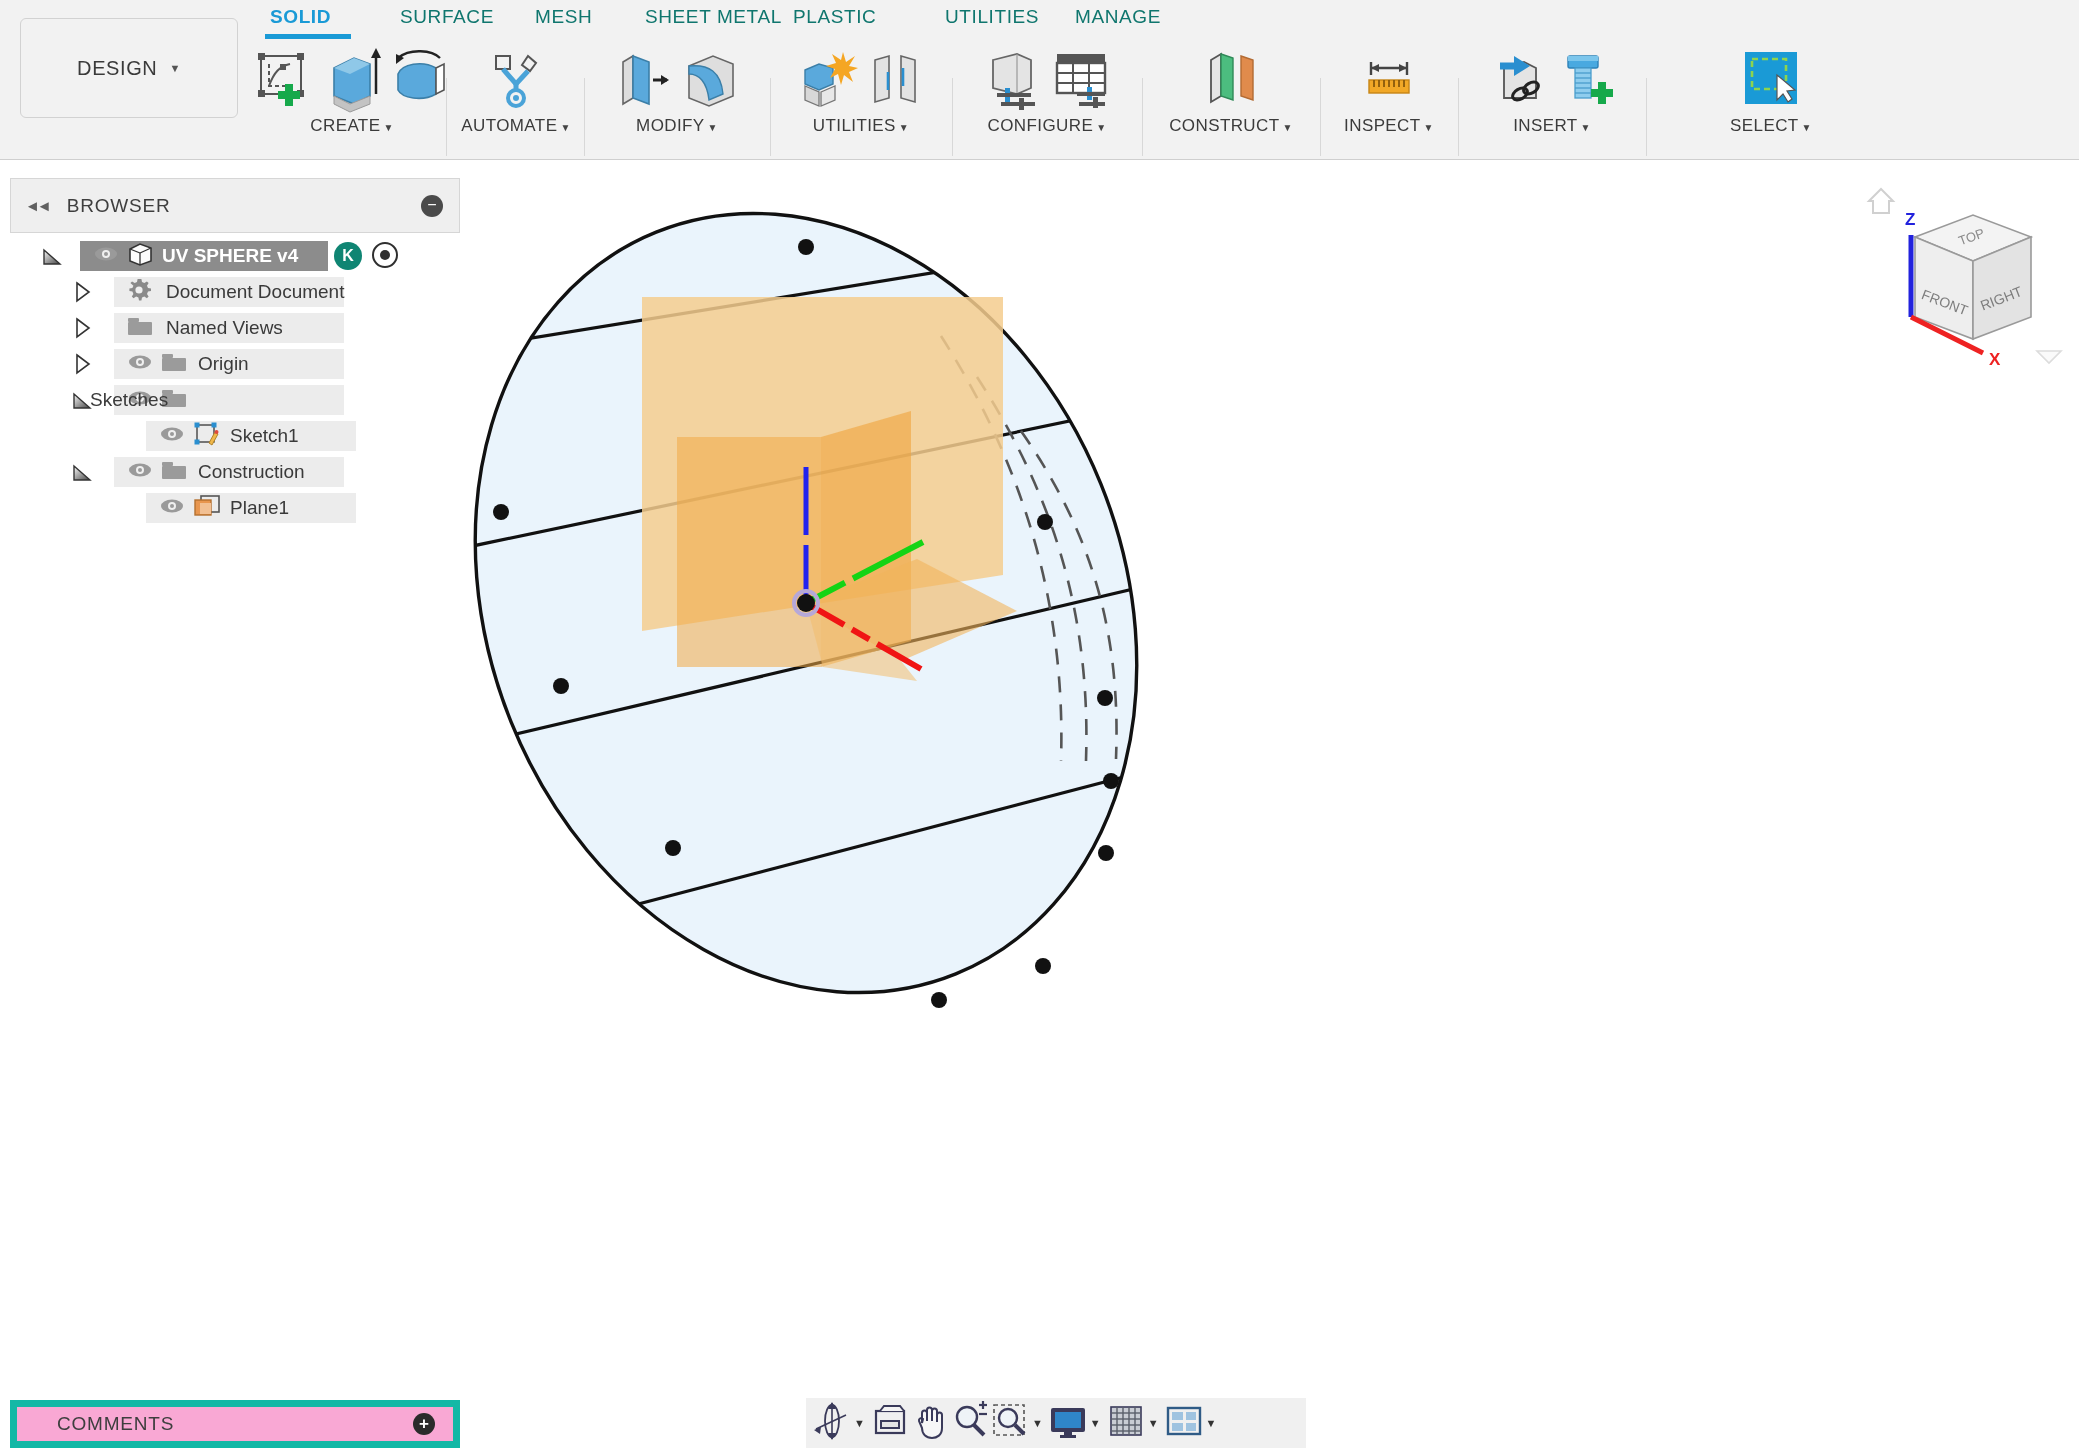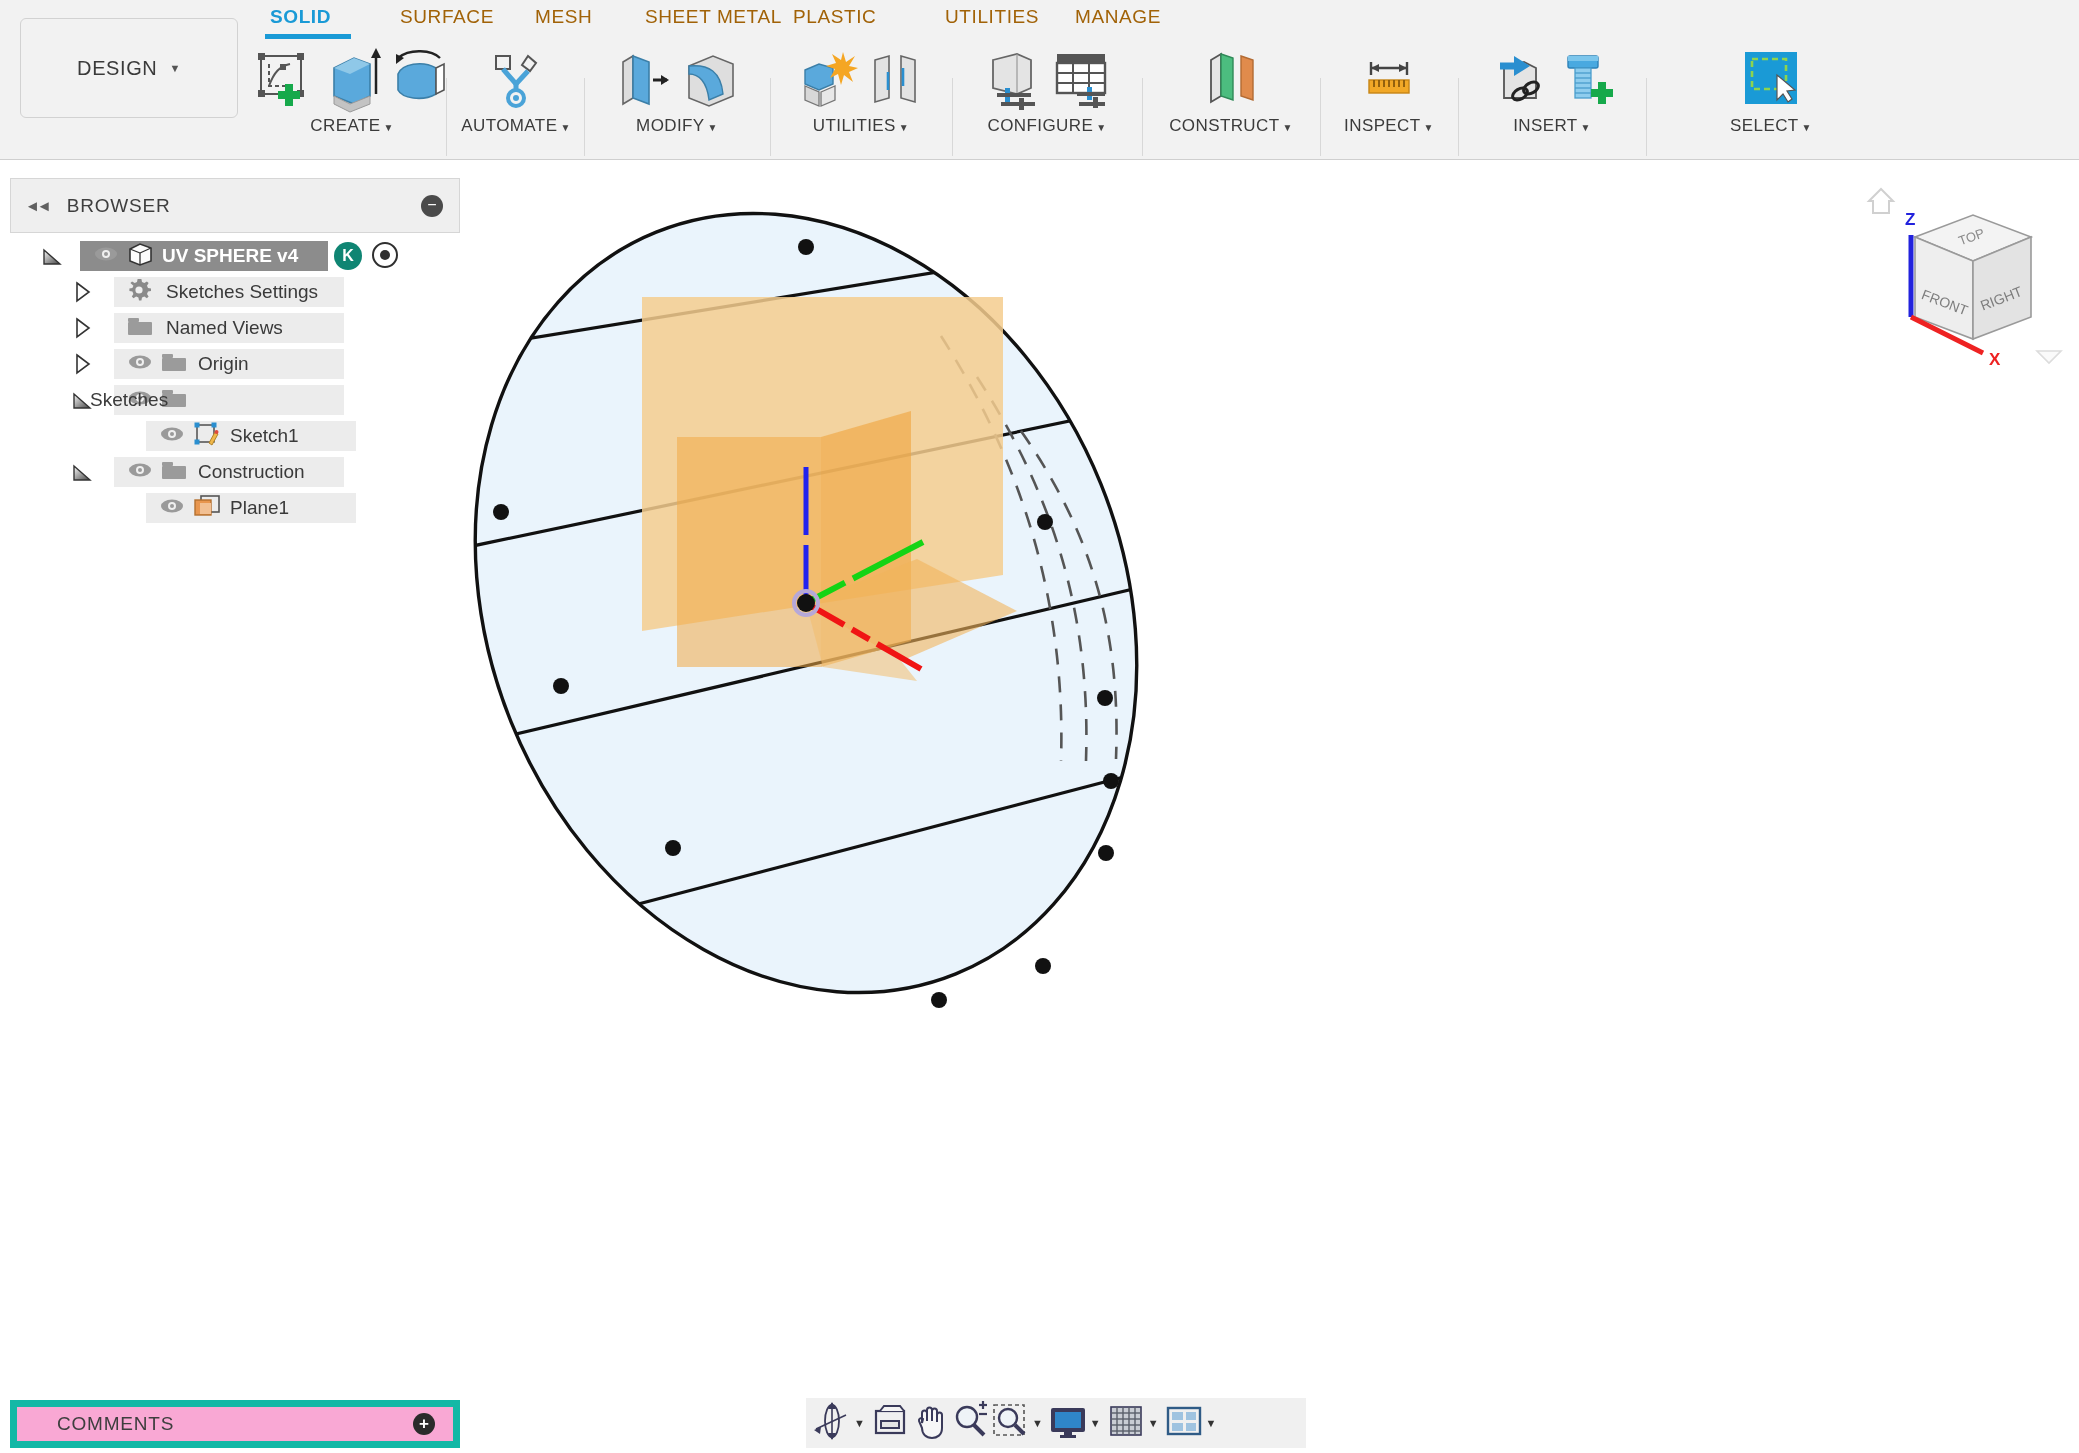--- a/index.html
+++ b/index.html
@@ -21,21 +21,21 @@
     position:absolute; left:20px; top:18px; width:218px; height:100px;
     background:#f2f2f2; border:1px solid #d2d2d2; border-radius:6px;
     display:flex; align-items:center; justify-content:center;
     font-size:20px; letter-spacing:0.6px; color:#3a3a3a;
   }
   .design-btn .caret{ margin-left:12px; font-size:11px; color:#555; }
 
   .tabstrip{ position:absolute; left:270px; top:0px; height:40px; }
   .tab{
     position:absolute; top:6px; font-size:19px; letter-spacing:0.6px;
-    color:#a16207; white-space:nowrap;
+    color:#0f766e; white-space:nowrap;
   }
   .tab.active{ color:#1a9ad6; font-weight:bold; }
   .tab-underline{
     position:absolute; height:5px; background:#1a9ad6; top:34px;
   }
 
   .panels{ position:absolute; left:262px; top:36px; height:122px; right:0; }
   .panel{
     position:absolute; top:0; height:122px;
     display:flex; flex-direction:column; align-items:center;
@@ -416,21 +416,21 @@
       </div>
       <div class="trow">
         <div class="rowbg" style="left: 104px; width: 230px;"></div>
         <span class="arrow" style="left: 60px;"><svg width="24" height="24" viewBox="0 0 24 24">
             <polygon points="7,3 19,12 7,21" fill="#fdfdfd" stroke="#333" stroke-width="1.6"></polygon>
           </svg></span>
         <span class="ficon" style="left: 116px;"><svg width="26" height="26" viewBox="0 0 26 26">
             <path d="M13 2 l2.4 0 .6 3 2.3 1 2.6-1.6 1.7 1.7-1.6 2.6 1 2.3 3 .6 0 2.4-3 .6-1 2.3 1.6 2.6-1.7 1.7-2.6-1.6-2.3 1-.6 3-2.4 0-.6-3-2.3-1-2.6 1.6-1.7-1.7 1.6-2.6-1-2.3-3-.6 0-2.4 3-.6 1-2.3L4.4 6.1 6.1 4.4 8.7 6l2.3-1 .6-3z" fill="#8a8a8a"></path>
             <circle cx="13" cy="13" r="3.6" fill="#efefef"></circle>
           </svg></span>
-        <span class="lbl" style="margin-left: 156px;">Sketches Settings</span>
+        <span class="lbl" style="margin-left: 156px;">Document Document</span>
       </div>
       <div class="trow">
         <div class="rowbg" style="left: 104px; width: 230px;"></div>
         <span class="arrow" style="left: 60px;"><svg width="24" height="24" viewBox="0 0 24 24">
             <polygon points="7,3 19,12 7,21" fill="#fdfdfd" stroke="#333" stroke-width="1.6"></polygon>
           </svg></span>
         <span class="ficon" style="left: 116px;"><svg width="28" height="24" viewBox="0 0 28 24">
             <rect x="2" y="4" width="11" height="4" rx="1" fill="#9b9b9b"></rect>
             <rect x="2" y="8" width="24" height="13" rx="1" fill="#9b9b9b"></rect>
           </svg></span>

